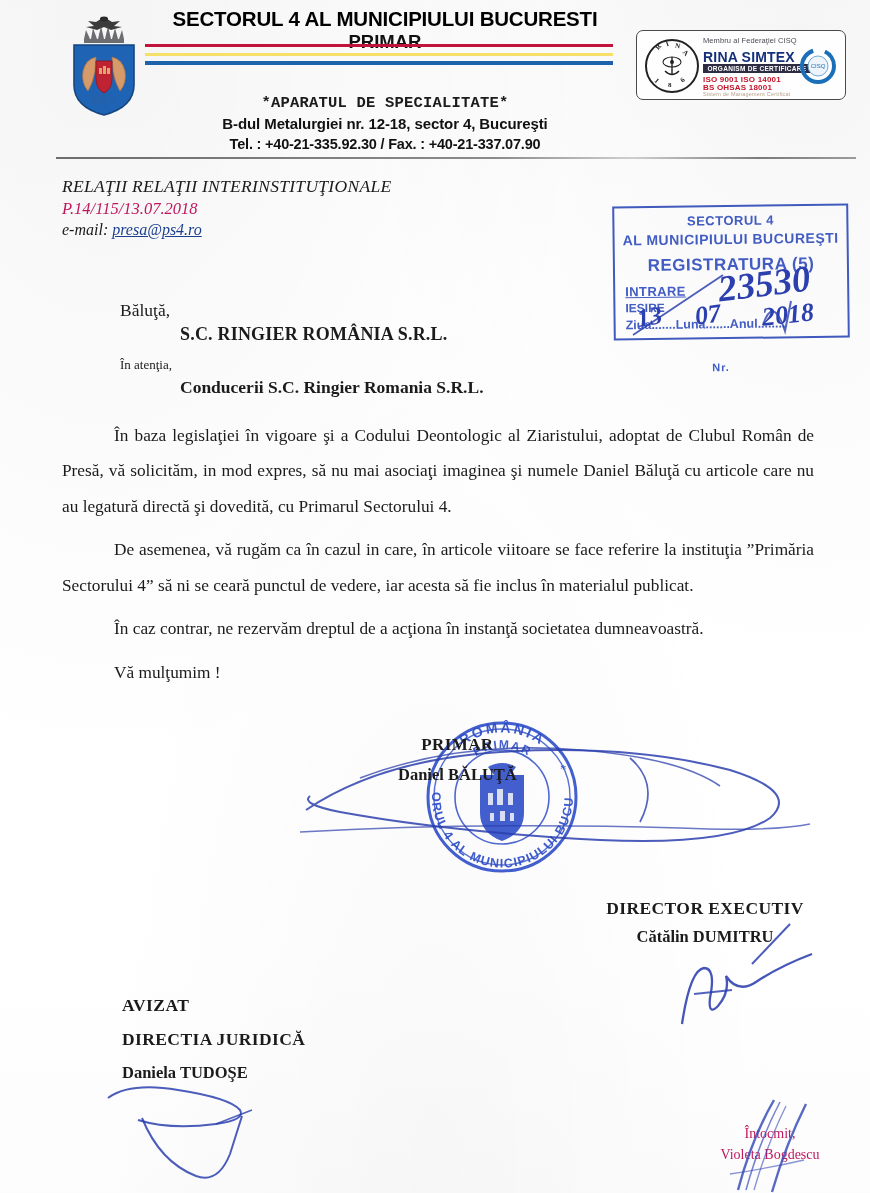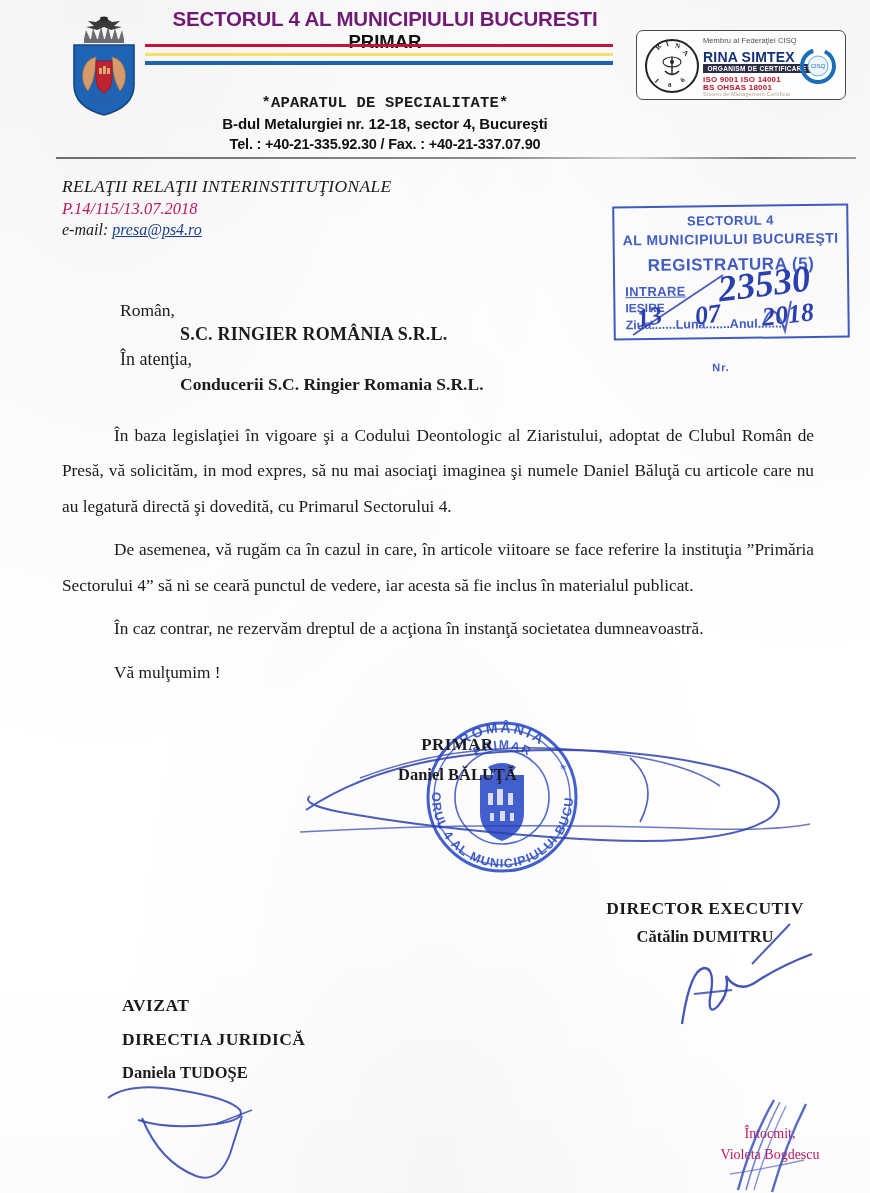--- a/index.html
+++ b/index.html
@@ -44,21 +44,21 @@
     position: absolute;
     left: 150px; top: 8px;
     width: 470px;
     text-align: center;
   }
   .org-title {
     font-family: "Liberation Sans", sans-serif;
     font-weight: bold;
     font-size: 20.5px;
     letter-spacing: -0.2px;
-    color: #701a75;
+    color: #000000;
     line-height: 1.05;
     white-space: nowrap;
   }
   .org-sub {
     font-family: "Liberation Sans", sans-serif;
     font-weight: bold;
     font-size: 18.5px;
     color: #111;
     line-height: 1.15;
     margin-top: 1px;
@@ -281,21 +281,21 @@
     font-family: "Liberation Serif", serif;
   }
   .a-catre { font-size: 17.5px; }
   .a-company {
     font-size: 18px;
     font-weight: bold;
     margin-left: 60px;
     margin-top: 3px;
     letter-spacing: 0.2px;
   }
-  .a-atentia { font-size: 18px; margin-top: 4px; }
+  .a-atentia { font-size: 13px; margin-top: 12px; }
   .a-conducere {
     font-size: 17.5px;
     font-weight: bold;
     margin-left: 60px;
     margin-top: 4px;
   }
 
   
   .body-text {
     position: absolute;
@@ -509,21 +509,21 @@
   <span class="hand" style="left:718px; top:262px; font-size:37px; transform:rotate(-7deg);">23530</span>
   <span class="hand" style="left:637px; top:303px; font-size:25px; transform:rotate(-10deg);">13</span>
   <span class="hand" style="left:695px; top:300px; font-size:26px; transform:rotate(-8deg);">07</span>
   <span class="hand" style="left:762px; top:300px; font-size:26px; transform:rotate(-6deg);">2018</span>
   <svg class="signature-svg" style="left:613px; top:205px;" width="240" height="140" viewBox="0 0 240 140">
     <path d="M20 130 L110 70" stroke="#2b3fae" stroke-width="1.8" fill="none" opacity="0.85"></path>
     <path d="M150 120 Q160 90 172 126 L178 96" stroke="#2b3fae" stroke-width="2" fill="none" opacity="0.8"></path>
   </svg>
 
   <div class="addressee">
-    <div class="a-catre">Român,</div>
+    <div class="a-catre">Băluţă,</div>
     <div class="a-company">S.C. RINGIER ROMÂNIA S.R.L.</div>
     <div class="a-atentia">În atenţia,</div>
     <div class="a-conducere">Conducerii S.C. Ringier Romania S.R.L.</div>
   </div>
 
   <div class="body-text">
     <p class="para">În baza legislaţiei în vigoare şi a Codului Deontologic al Ziaristului, adoptat de Clubul Român de Presă, vă solicităm, in mod expres, să nu mai asociaţi imaginea şi numele Daniel Băluţă cu articole care nu au legatură directă şi dovedită, cu Primarul Sectorului 4.</p>
     <p class="para">De asemenea, vă rugăm ca în cazul in care, în articole viitoare se face referire la instituţia ”Primăria Sectorului 4” să ni se ceară punctul de vedere, iar acesta să fie inclus în materialul publicat.</p>
     <p class="para para-short">În caz contrar, ne rezervăm dreptul de a acţiona în instanţă societatea dumneavoastră.</p>
     <p class="para para-short noindent-last">Vă mulţumim !</p>

